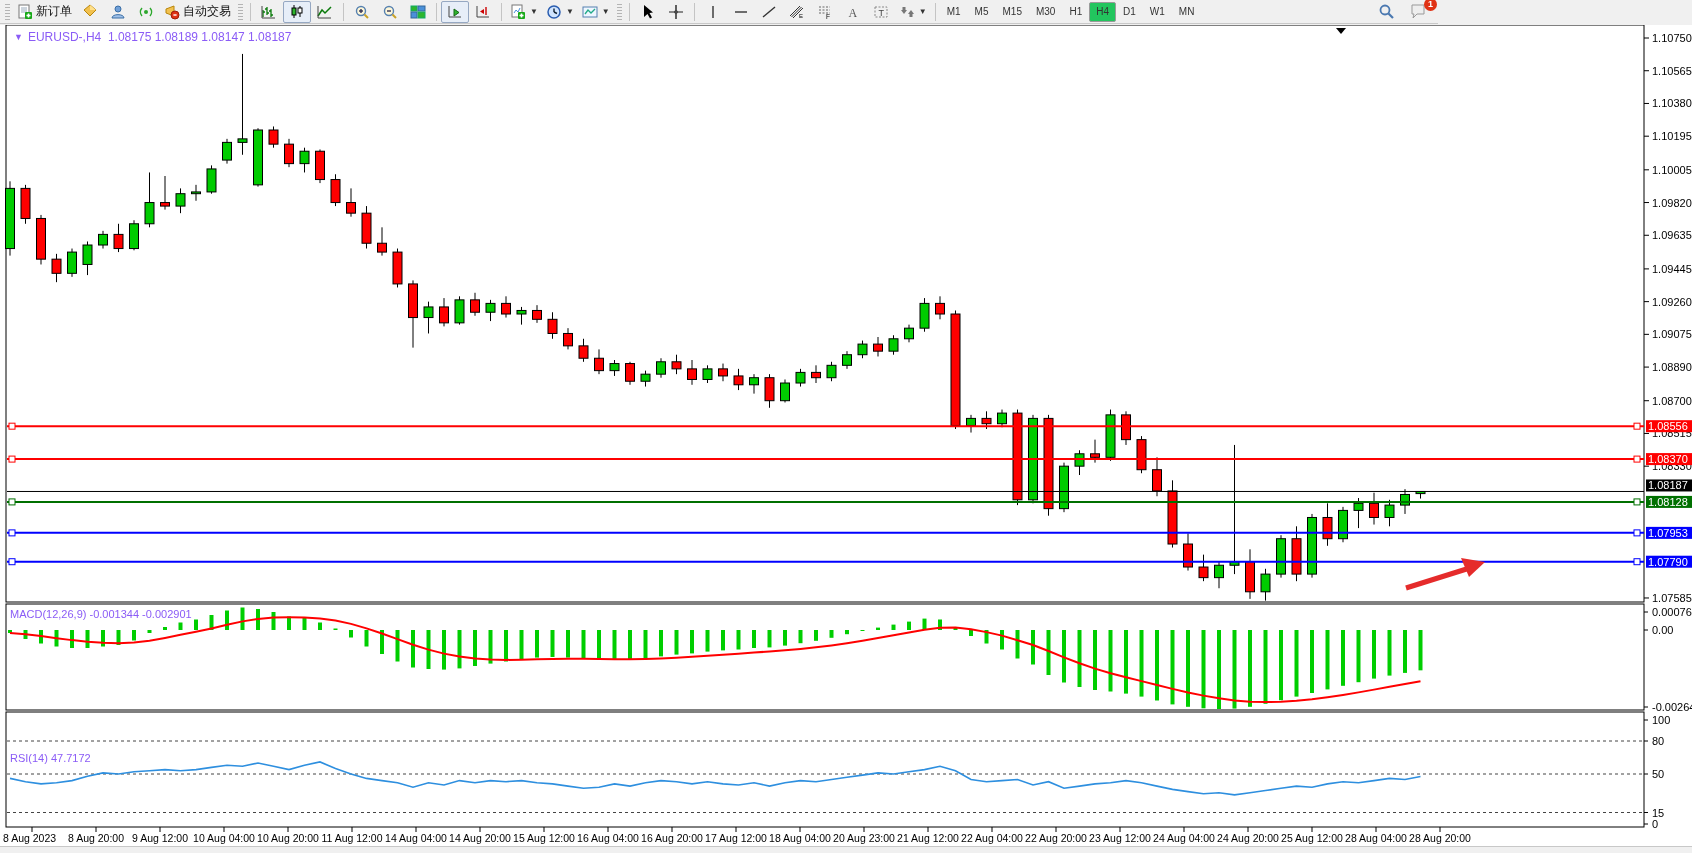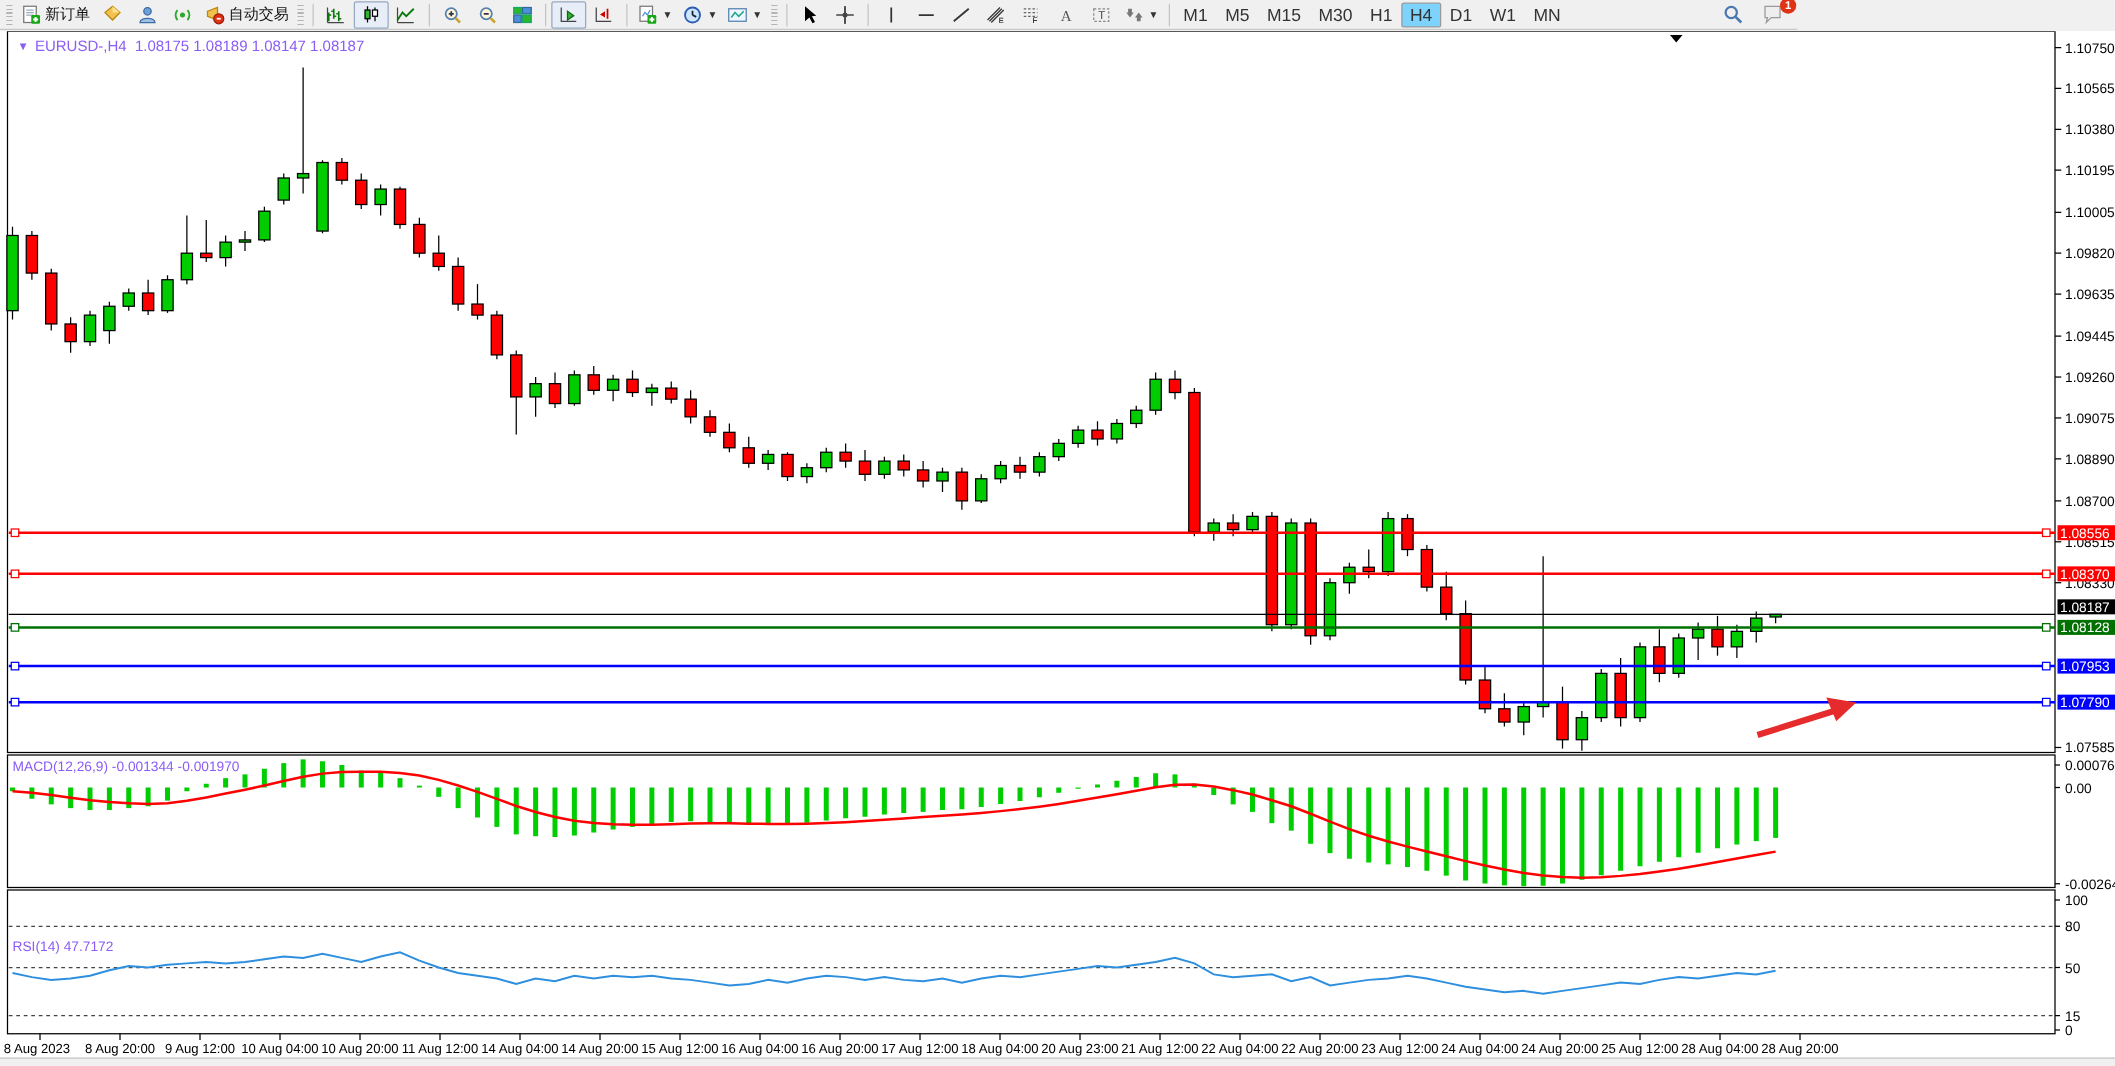--- a/index.html
+++ b/index.html
@@ -5,22 +5,22 @@
   html,body{margin:0;padding:0}
   body{width:1692px;height:853px;background:#f0f0f0;font-family:"Liberation Sans","DejaVu Sans",sans-serif;position:relative;overflow:hidden}
   
   .toolbar{position:absolute;top:0;left:0;width:1438px;height:24px;background:#f0f0f0;border-bottom:1px solid #c8c8c8;display:flex;align-items:center;padding:0 2px;box-sizing:border-box}
   .tb-grip{width:5px;height:16px;margin:0 3px;background:repeating-linear-gradient(180deg,#b4b4b4 0 1px,rgba(0,0,0,0) 1px 3px)}
   .tb-sep{width:1px;height:18px;background:#c4c4c4;margin:0 4px}
   .tb-btn{height:20px;min-width:20px;display:flex;align-items:center;justify-content:center;gap:3px;padding:0 3px;border:1px solid rgba(0,0,0,0);border-radius:2px;font-size:12px;color:#111;cursor:default;flex:0 0 auto}
   .tb-btn.pressed{background:#e7eef8;border-color:#96a8c2}
   .tb-btn svg{display:block}
   .caret{font-size:8px;color:#333;margin-left:1px}
-  .tf-btn{height:18px;line-height:18px;padding:0 6px;font-size:14px;color:#333;border:1px solid rgba(0,0,0,0)}
-  .tf-btn.pressed{background:#7dd3fc;border-color:#9a9a9a;border-radius:2px}
+  .tf-btn{height:18px;line-height:18px;padding:0 6px;font-size:10px;color:#333;border:1px solid rgba(0,0,0,0)}
+  .tf-btn.pressed{background:#22c55e;border-color:#9a9a9a;border-radius:2px}
   .tb-right{margin-left:auto;display:flex;align-items:center;gap:4px;padding-right:4px}
   .badge{position:absolute;top:-4px;right:-6px;width:13px;height:13px;border-radius:50%;background:#e03214;color:#fff;font-size:9px;font-weight:bold;text-align:center;line-height:13px}
   .bubble-wrap{position:relative}
   
   .chart-area{position:absolute;left:0;top:25px;width:1692px;height:823px;background:#fff}
   .chart-area svg{position:absolute;left:0;top:0}
   .overlay{position:absolute;color:#8b5cf6;white-space:nowrap;pointer-events:none}
   #main-title{left:14px;top:5px;font-size:12px}
   #main-title .tri{font-size:9px;margin-right:5px;vertical-align:1px}
   #macd-title{left:10px;top:583px;font-size:11px}
@@ -734,17 +734,17 @@
       <line x1="1440" y1="802" x2="1440" y2="807" stroke="#000"></line>
       <text x="1440" y="817" font-size="10.5" fill="#000" text-anchor="middle">28 Aug 20:00</text>
       <polygon points="1336,3 1346,3 1341,9" fill="#000"></polygon>
       <line x1="1406" y1="563" x2="1473" y2="542" stroke="#e52b2b" stroke-width="5"></line>
       <polygon points="1485,537 1461,533 1469,552" fill="#e52b2b"></polygon>
     </svg>
 
   <div class="overlay" id="main-title">
     <span class="tri">▼</span><span>EURUSD-,H4</span>&nbsp;&nbsp;<span>1.08175 1.08189 1.08147 1.08187</span>
   </div>
-  <div class="overlay" id="macd-title">MACD(12,26,9) -0.001344 -0.001970</div>
+  <div class="overlay" id="macd-title">MACD(12,26,9) -0.001344 -0.002901</div>
   <div class="overlay" id="rsi-title">RSI(14) 47.7172</div>
 </div>
 
 <div class="bottom-strip"></div>
 
 </body></html>

